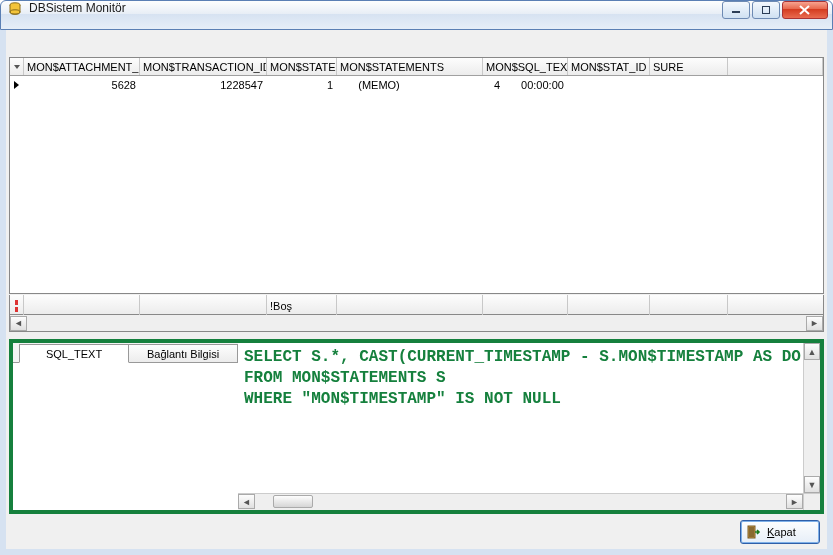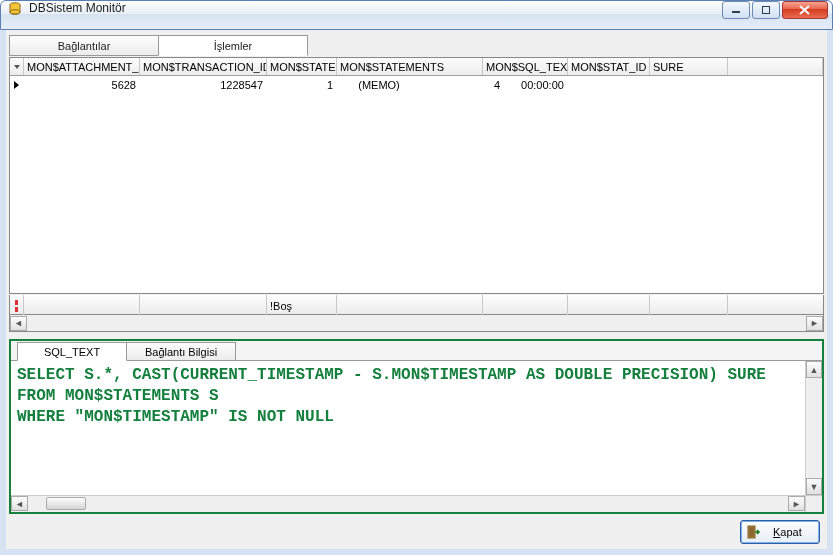--- a/index.html
+++ b/index.html
@@ -90,22 +90,22 @@
     position:absolute;left:0;right:0;top:282px;height:17px;
     border:1px solid #888;border-top:none;background:#efefef;
     display:flex;align-items:center;
   }
   .hs-btn{width:17px;height:15px;background:linear-gradient(#fdfdfd,#e0e0e0);border:1px solid #aaa;display:flex;align-items:center;justify-content:center;font-size:9px;color:#555;}
   .hs-track{flex:1;height:15px;}
   .hs-right{display:flex;}
   
   .lower{
     position:absolute;left:0;right:0;top:306px;bottom:32px;
-    border:2px solid #15803d;background:#fff;
-    display:flex;flex-direction:column;
+    border:4px solid #15803d;background:#fff;
+    display:flex;flex-direction:row;
   }
   .sub-tabs{height:20px;display:flex;background:#f4f4f4;border-bottom:1px solid #999;position:relative;}
   .sub-tab{
     width:110px;height:19px;margin-top:1px;margin-left:6px;
     border:1px solid #999;background:linear-gradient(#fdfdfd,#ececec);
     display:flex;align-items:center;justify-content:center;font-size:11px;
   }
   .sub-tab.active{background:#fff;border-bottom-color:#fff;z-index:2;}
   .sql-area{flex:1;position:relative;}
   .sql-text{
@@ -121,21 +121,21 @@
   .hsb-thumb{width:40px;height:13px;margin:1px 0 0 18px;background:linear-gradient(#fdfdfd,#d6d6d6);border:1px solid #aaa;border-radius:2px;}
   
   .bottom-bar{
     position:absolute;left:0;right:0;bottom:0;height:28px;
     display:flex;justify-content:flex-end;align-items:center;padding:0 4px;
   }
   .kapat-btn{
     min-width:80px;height:24px;padding:0 10px 0 6px;
     border:1px solid #2f5fa8;border-radius:3px;
     background:linear-gradient(#fdfefe,#e6eef8);
-    display:flex;align-items:center;gap:12px;font-size:11px;color:#000;
+    display:flex;align-items:center;gap:6px;font-size:11px;color:#000;
     box-shadow:0 0 0 1px #7eb0e8 inset;
   }
   .door-ico{width:14px;height:14px;display:inline-flex;}
 </style>
 </head>
 <body>
 
 <div class="titlebar">
   <span class="icon">
     <svg width="16" height="16" viewBox="0 0 16 16">
@@ -159,24 +159,20 @@
           <line x1="1" y1="1" x2="10" y2="9" stroke="#fff" stroke-width="2"></line>
           <line x1="10" y1="1" x2="1" y2="9" stroke="#fff" stroke-width="2"></line>
         </svg>
     </div>
   </div>
 </div>
 
 <div class="outer">
  <div class="client">
 
-  <div class="top-tabs">
-    <div class="tab inactive">Bağlantılar</div>
-    <div class="tab active">İşlemler</div>
-  </div>
 
   <div class="grid">
     <div class="grid-head">
       <div class="ghcell rowsel">
             <svg width="8" height="8">
               <path d="M1 2h6L4 6z" fill="#555"></path>
             </svg>
           </div>
       <div class="ghcell" style="width:116px">MON$ATTACHMENT_ID</div>
       <div class="ghcell" style="width:127px">MON$TRANSACTION_ID</div>

